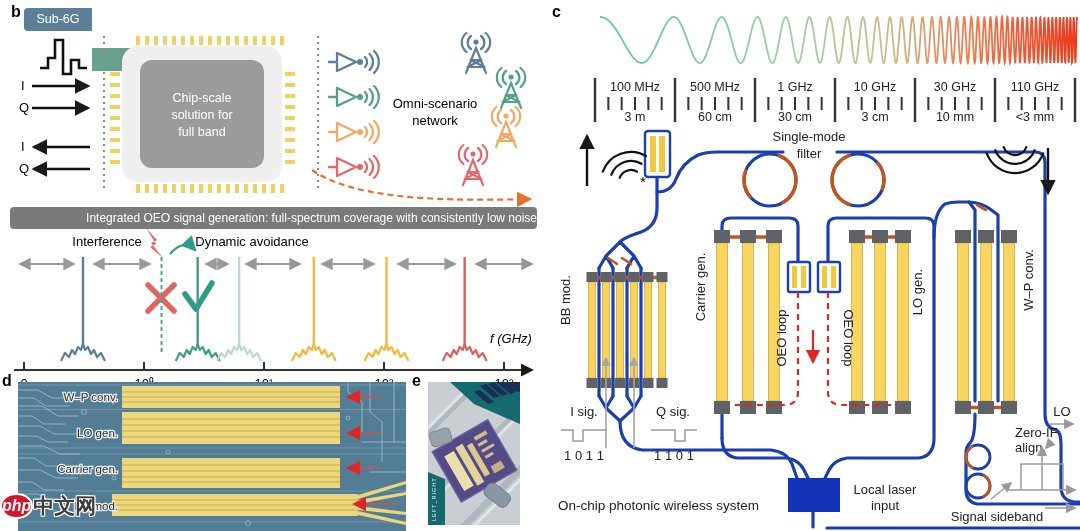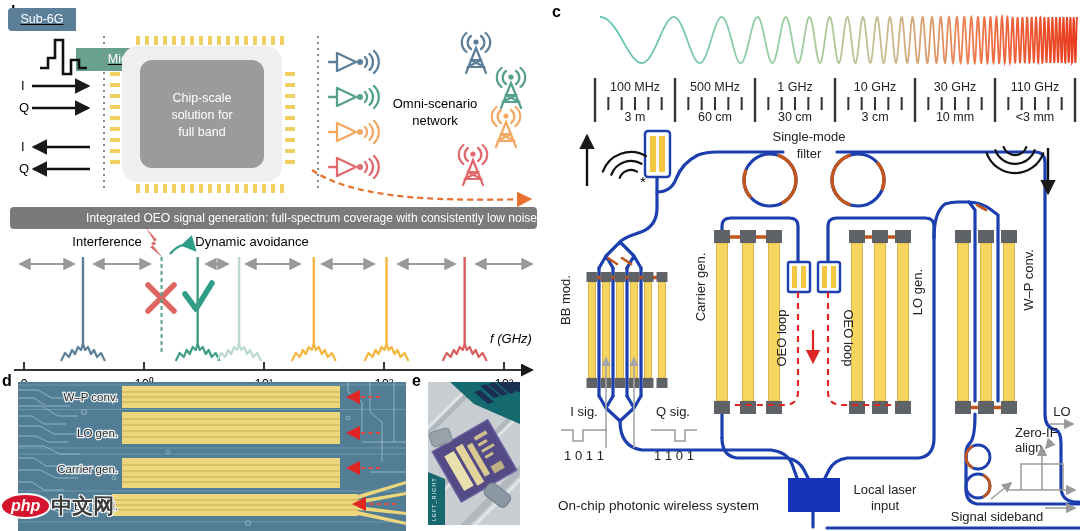--- a/index.html
+++ b/index.html
@@ -1,27 +1,27 @@
 <!DOCTYPE html>
 <html><head>
 <meta charset="utf-8">
 <style>
   html,body{margin:0;padding:0;background:#fff;}
   .stage{position:relative;width:1080px;height:531px;background:#ffffff;overflow:hidden;
          font-family:"Liberation Sans",sans-serif;}
   .stage svg text{font-family:"Liberation Sans",sans-serif;}
   .panel-label{position:absolute;font-weight:bold;font-size:16px;color:#000;}
-  #bandbar{position:absolute;left:8px;top:8px;height:16px;display:flex;text-decoration:underline;}
+  #bandbar{position:absolute;left:24px;top:8px;height:16px;display:flex;}
   .band-seg{height:23px;line-height:23px;text-align:center;color:#fff;font-size:12.5px;}
   #oeo-banner{position:absolute;left:10px;top:207px;width:527px;height:22px;background:#7a7a7a;
               border-radius:4px;color:#fff;font-size:12px;line-height:22px;text-align:right;}
   .abs{position:absolute;}
   #watermark{position:absolute;left:0px;top:492px;display:flex;align-items:center;z-index:9;}
   #wm-badge{background:#d6132c;color:#fff;font-style:italic;font-weight:bold;font-size:16px;
-            border-radius:50%/50%;padding:2px 9px;border:2px solid #fff;}
+            border-radius:50%/50%;padding:2px 0;border:2px solid #fff;}
   #wm-text{font-size:21px;font-weight:bold;color:#3c3c3c;margin-left:0;
            text-shadow:-1px -1px 0 #fff,1px -1px 0 #fff,-1px 1px 0 #fff,1px 1px 0 #fff;}
 </style>
 </head>
 <body>
 
 <div class="stage">
 
   <svg width="0" height="0" style="position:absolute">
     <defs>

